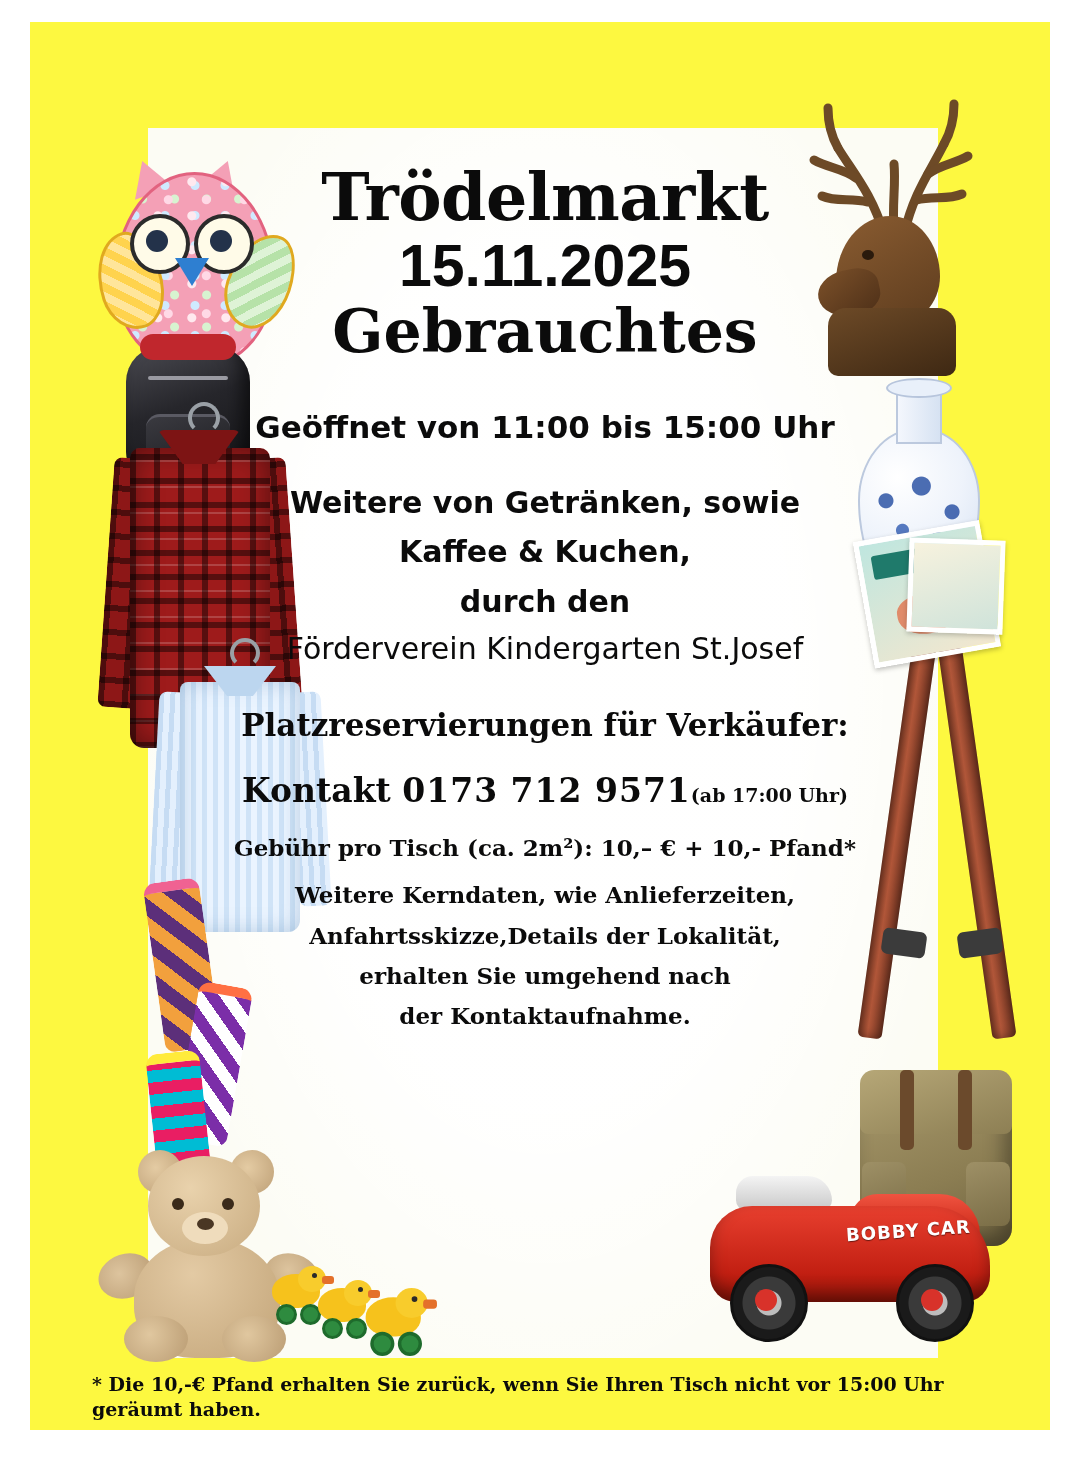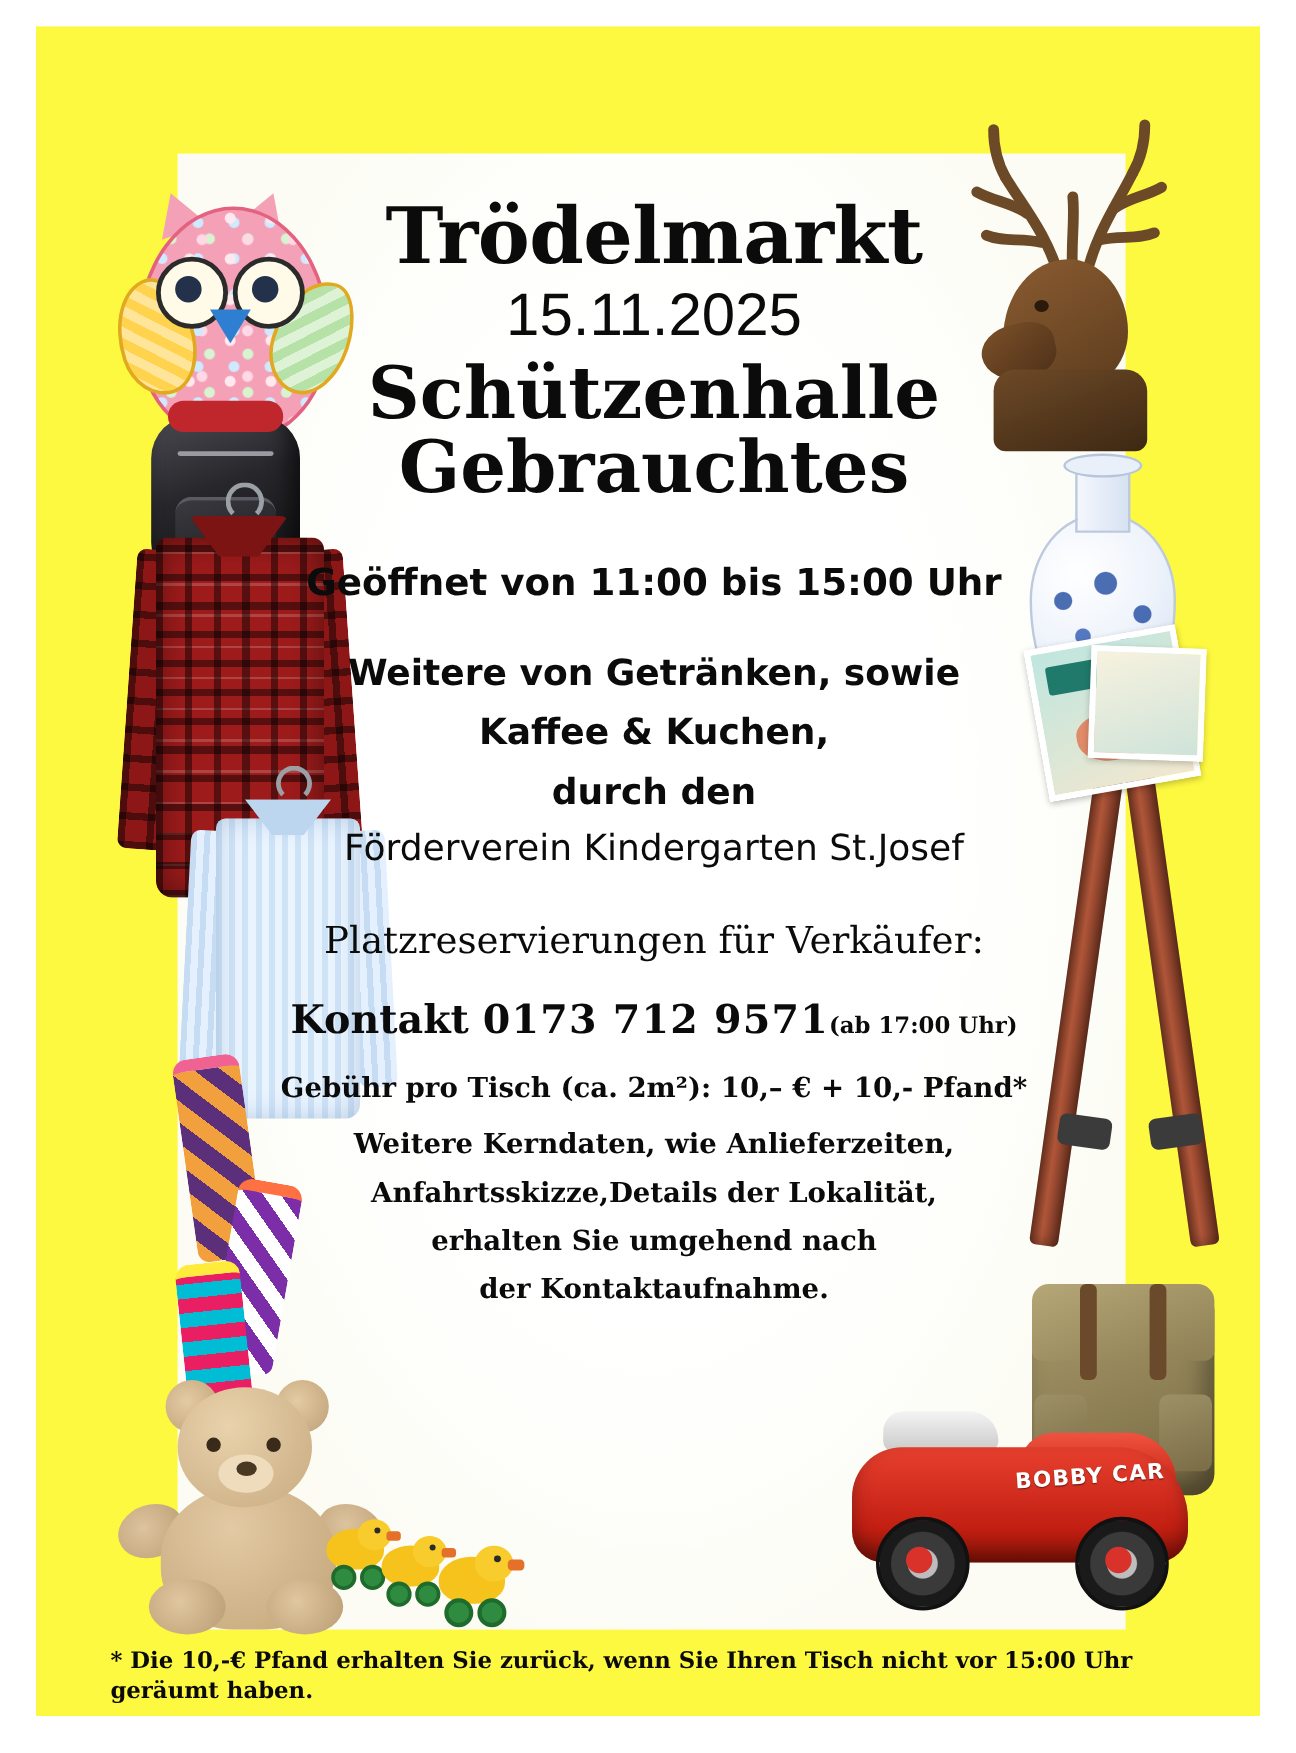--- a/index.html
+++ b/index.html
@@ -61,22 +61,22 @@
   .title-main {
     font-family: "DejaVu Serif", serif;
     font-weight: bold;
     font-size: 65px;
     line-height: 1.02;
     letter-spacing: -0.5px;
     margin: 14px 0 0 0;
   }
   .title-date {
     font-family: "Liberation Sans", sans-serif;
-    font-weight: normal;
-    font-size: 50px;
+    font-weight: bold;
+    font-size: 59px;
     line-height: 1.05;
     margin: 6px 0 2px 0;
     letter-spacing: 0px;
   }
   .title-hall {
     font-family: "DejaVu Serif", serif;
     font-weight: bold;
     font-size: 60px;
     line-height: 1.04;
     margin: 8px 0 0 0;
@@ -116,21 +116,21 @@
   }
   .club {
     font-family: "DejaVu Sans", sans-serif;
     font-weight: normal;
     font-size: 30px;
     margin: 10px 0 0 0;
     line-height: 1.22;
   }
   .reserve {
     font-family: "DejaVu Serif", serif;
-    font-weight: normal;
+    font-weight: bold;
     font-size: 31px;
     margin: 40px 0 0 0;
   }
   .contact {
     font-family: "DejaVu Serif", serif;
     font-weight: bold;
     font-size: 33px;
     margin: 28px 0 0 0;
     white-space: nowrap;
   }
@@ -708,21 +708,20 @@
     <div class="wheelR"></div>
     <div class="hub hubL"></div>
     <div class="hub hubR"></div>
   </div>
 
   <div class="plate-fade"></div>
 
   <div class="text-col">
     <div class="title-main">Trödelmarkt</div>
     <div class="title-date">15.11.2025</div>
-    <div class="title-hall">Schützenhalle</div>
     <div class="title-place">Gebrauchtes</div>
 
 
     <div class="opening">Geöffnet von 11:00 bis 15:00 Uhr</div>
 
     <div class="sale-line">Weitere von Getränken, sowie</div>
     <div class="sale-line2">Kaffee &amp; Kuchen,</div>
     <div class="sale-line2">durch den</div>
     <div class="club">Förderverein Kindergarten St.Josef</div>
 

